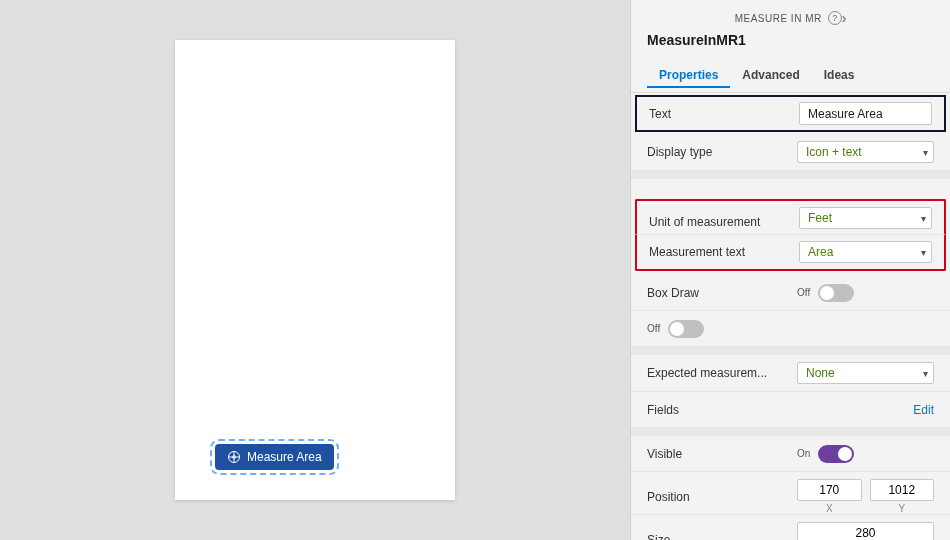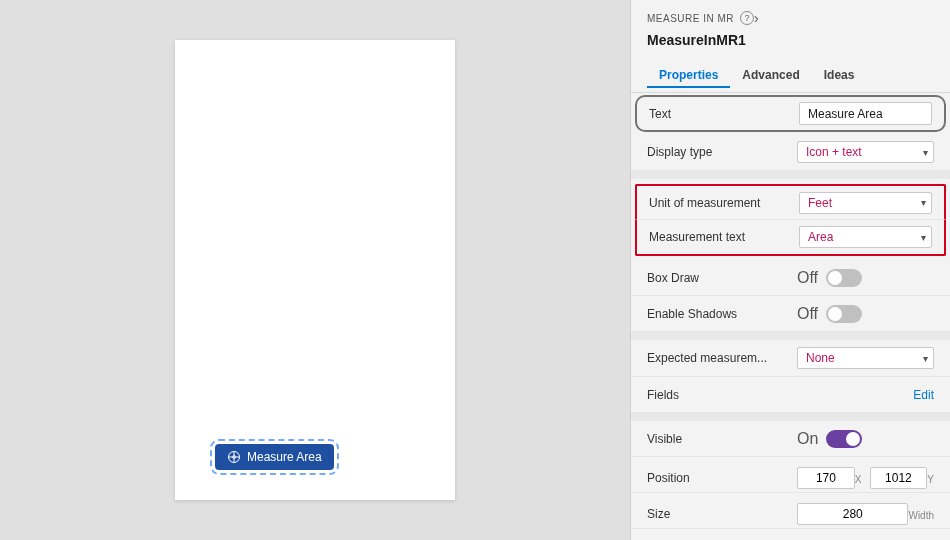--- a/index.html
+++ b/index.html
@@ -69,21 +69,21 @@
 
     .panel-header {
       padding: 10px 16px 4px 16px;
       border-bottom: 1px solid #d8d8d8;
       background: #f3f3f3;
     }
 
     .panel-title-row {
       display: flex;
       align-items: center;
-      justify-content: flex-start;
+      justify-content: center;
       margin-bottom: 6px;
     }
 
     .panel-title-left {
       display: flex;
       align-items: center;
       gap: 6px;
     }
 
     .panel-section-label {
@@ -165,32 +165,33 @@
       border: none;
       background: transparent;
       font-size: 12px;
       color: #1a1a1a;
       outline: none;
       width: 100%;
     }
 
     
     .prop-row.highlight {
-      border: 2px solid #737373;
+      border: 2px solid #0f172a;
       margin: 2px 4px;
       padding: 5px 12px;
-      border-radius: 10px;
+      border-radius: 0;
     }
 
     .prop-row.highlight-group-top {
       border: 2px solid #d0021b;
       border-bottom: 1px solid #e5e5e5;
-      margin: 5px 4px 0 4px;
+      margin: 20px 4px 0 4px;
       padding: 5px 12px;
       border-radius: 2px 2px 0 0;
+      align-items: flex-end;
     }
 
     .prop-row.highlight-group-bottom {
       border: 2px solid #d0021b;
       border-top: none;
       margin: 0 4px 4px 4px;
       padding: 5px 12px;
       border-radius: 0 0 2px 2px;
     }
 
@@ -203,41 +204,41 @@
 
     .dropdown-select {
       flex: 1;
       border: 1px solid #c8c8c8;
       background: white;
       font-size: 12px;
       padding: 3px 24px 3px 8px;
       border-radius: 2px;
       appearance: none;
       cursor: pointer;
-      color: #be185d;
+      color: #4d7c0f;
       outline: none;
     }
 
     .dropdown-arrow {
       position: absolute;
       right: 6px;
       pointer-events: none;
       color: #555;
       font-size: 10px;
     }
 
     
     .toggle-wrapper {
       display: flex;
       align-items: center;
       gap: 8px;
     }
 
     .toggle-label {
-      font-size: 16px;
+      font-size: 10px;
       color: #555;
     }
 
     .toggle {
       width: 36px;
       height: 18px;
       border-radius: 9px;
       background: #c0c0c0;
       position: relative;
       cursor: pointer;
@@ -278,21 +279,21 @@
     }
 
     .coord-inputs {
       display: flex;
       gap: 8px;
       flex: 1;
     }
 
     .coord-box {
       display: flex;
-      flex-direction: row;
+      flex-direction: column;
       align-items: center;
       flex: 1;
     }
 
     .coord-input {
       width: 100%;
       border: 1px solid #c8c8c8;
       background: white;
       font-size: 12px;
       padding: 3px 6px;
@@ -405,21 +406,20 @@
 
     <div class="prop-row">
       <span class="prop-label">Box Draw</span>
       <div class="toggle-wrapper">
         <span class="toggle-label">Off</span>
         <div class="toggle"></div>
       </div>
     </div>
 
     <div class="prop-row">
-      <span class="prop-label">Enable Shadows</span>
       <div class="toggle-wrapper">
         <span class="toggle-label">Off</span>
         <div class="toggle"></div>
       </div>
     </div>
 
     <div class="separator"></div>
 
     <div class="prop-row">
       <span class="prop-label">Expected measurem...</span>

